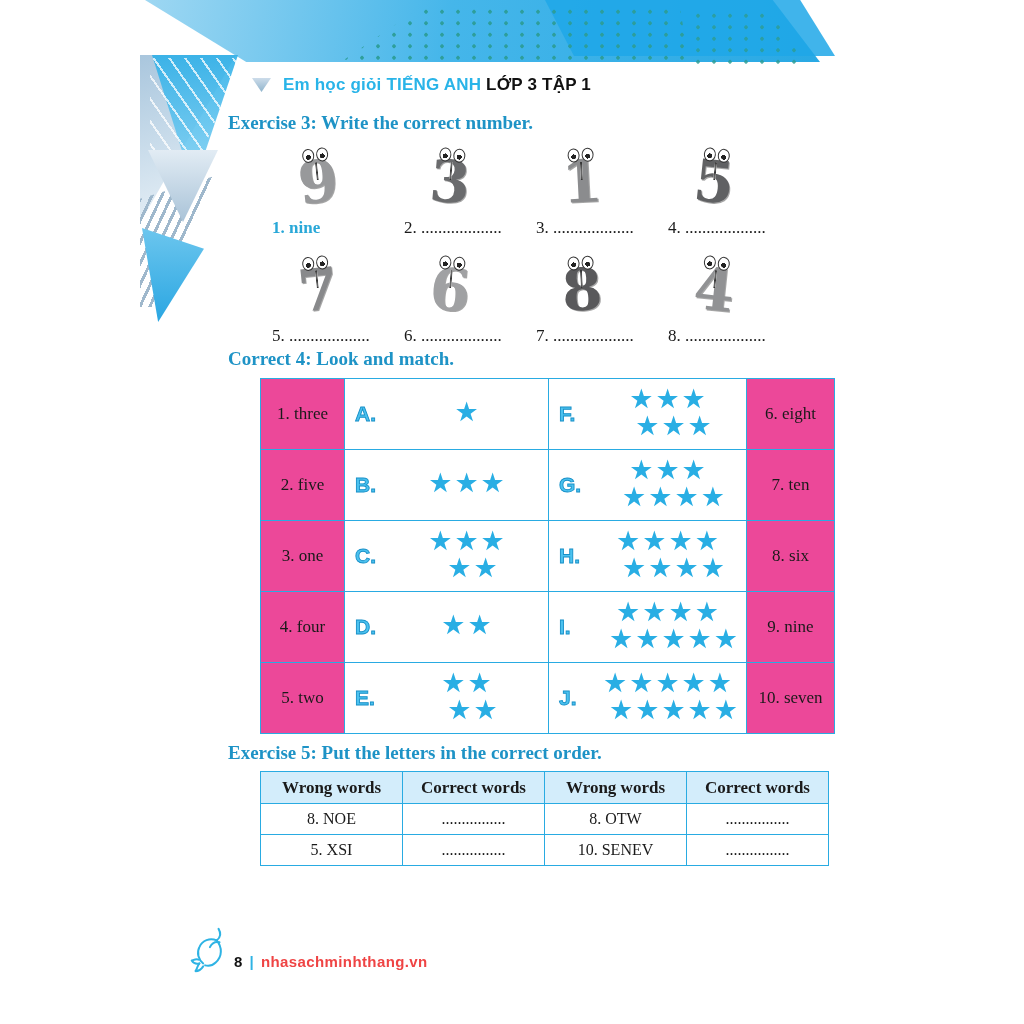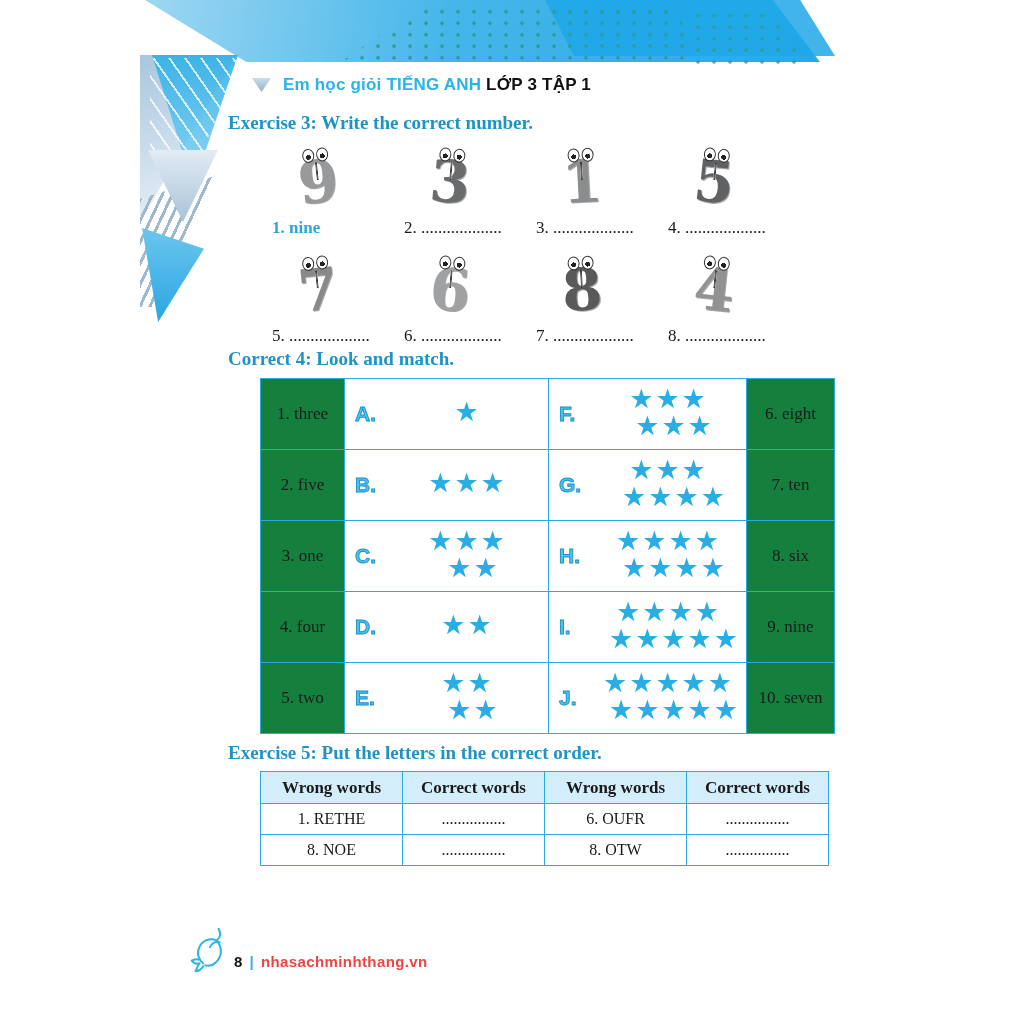--- a/index.html
+++ b/index.html
@@ -71,21 +71,21 @@
   .fig-cell:nth-child(2) .fig{transform:rotate(5deg);}
   .fig-cell:nth-child(3) .fig{transform:rotate(-3deg);}
   .fig-cell:nth-child(4) .fig{transform:rotate(6deg);}
   .cap-row{display:flex;margin-top:4px;margin-bottom:6px;}
   .cap{width:132px;font-size:17px;padding-left:20px;box-sizing:border-box;white-space:nowrap;}
   .cap.answered{color:#29a8d8;font-weight:bold;}
   
   table{border-collapse:collapse;position:absolute;background:#fff;}
   #table-ex4{left:260px;top:378px;}
   #table-ex4 td{border:1.7px solid #29abe2;}
-  td.lbl{background:#15803d;font-size:17px;text-align:center;height:68px;}
+  td.lbl{background:#ec4899;font-size:17px;text-align:center;height:68px;}
   #table-ex4 td.c1{width:81px;}
   #table-ex4 td.c2{width:191px;}
   #table-ex4 td.c3{width:185px;}
   #table-ex4 td.c4{width:85px;}
   .star-cell{vertical-align:middle;padding:0 2px 0 10px;}
   .star-cell .inner{display:flex;align-items:center;}
   .letter{font-family:"Liberation Sans",sans-serif;font-weight:bold;font-size:21px;
     color:#4cc2ef;-webkit-text-stroke:.9px #1790c8;width:32px;flex:0 0 32px;}
   .stars{flex:1;text-align:center;display:flex;flex-direction:column;justify-content:center;}
   .star-row{line-height:25px;white-space:nowrap;}
@@ -312,29 +312,29 @@
 
 <table id="table-ex5">
   <tbody>
   <tr class="hdr">
     <td>Wrong words</td>
     <td>Correct words</td>
     <td>Wrong words</td>
     <td>Correct words</td>
   </tr>
   <tr>
-    <td>1. RETHE</td>
-    <td>................</td>
-    <td>6. OUFR</td>
-    <td>................</td>
-  </tr>
-  <tr>
     <td>8. NOE</td>
     <td>................</td>
     <td>8. OTW</td>
+    <td>................</td>
+  </tr>
+  <tr>
+    <td>5. XSI</td>
+    <td>................</td>
+    <td>10. SENEV</td>
     <td>................</td>
   </tr>
   </tbody>
 </table>
 
 <div class="footer">
   <svg class="dolphin" viewBox="0 0 44 50">
     <g fill="none" stroke="#2eb3e4" stroke-width="2.1" stroke-linecap="round" stroke-linejoin="round">
       <path d="M33 3 c3 5 2 9 -2 12 c6 7 6 17 -1 23 c-3 3 -7 4 -11 3"></path>
       <path d="M31 15 c-7 -3 -15 0 -18 7 c-3 6 -1 13 4 17"></path>

